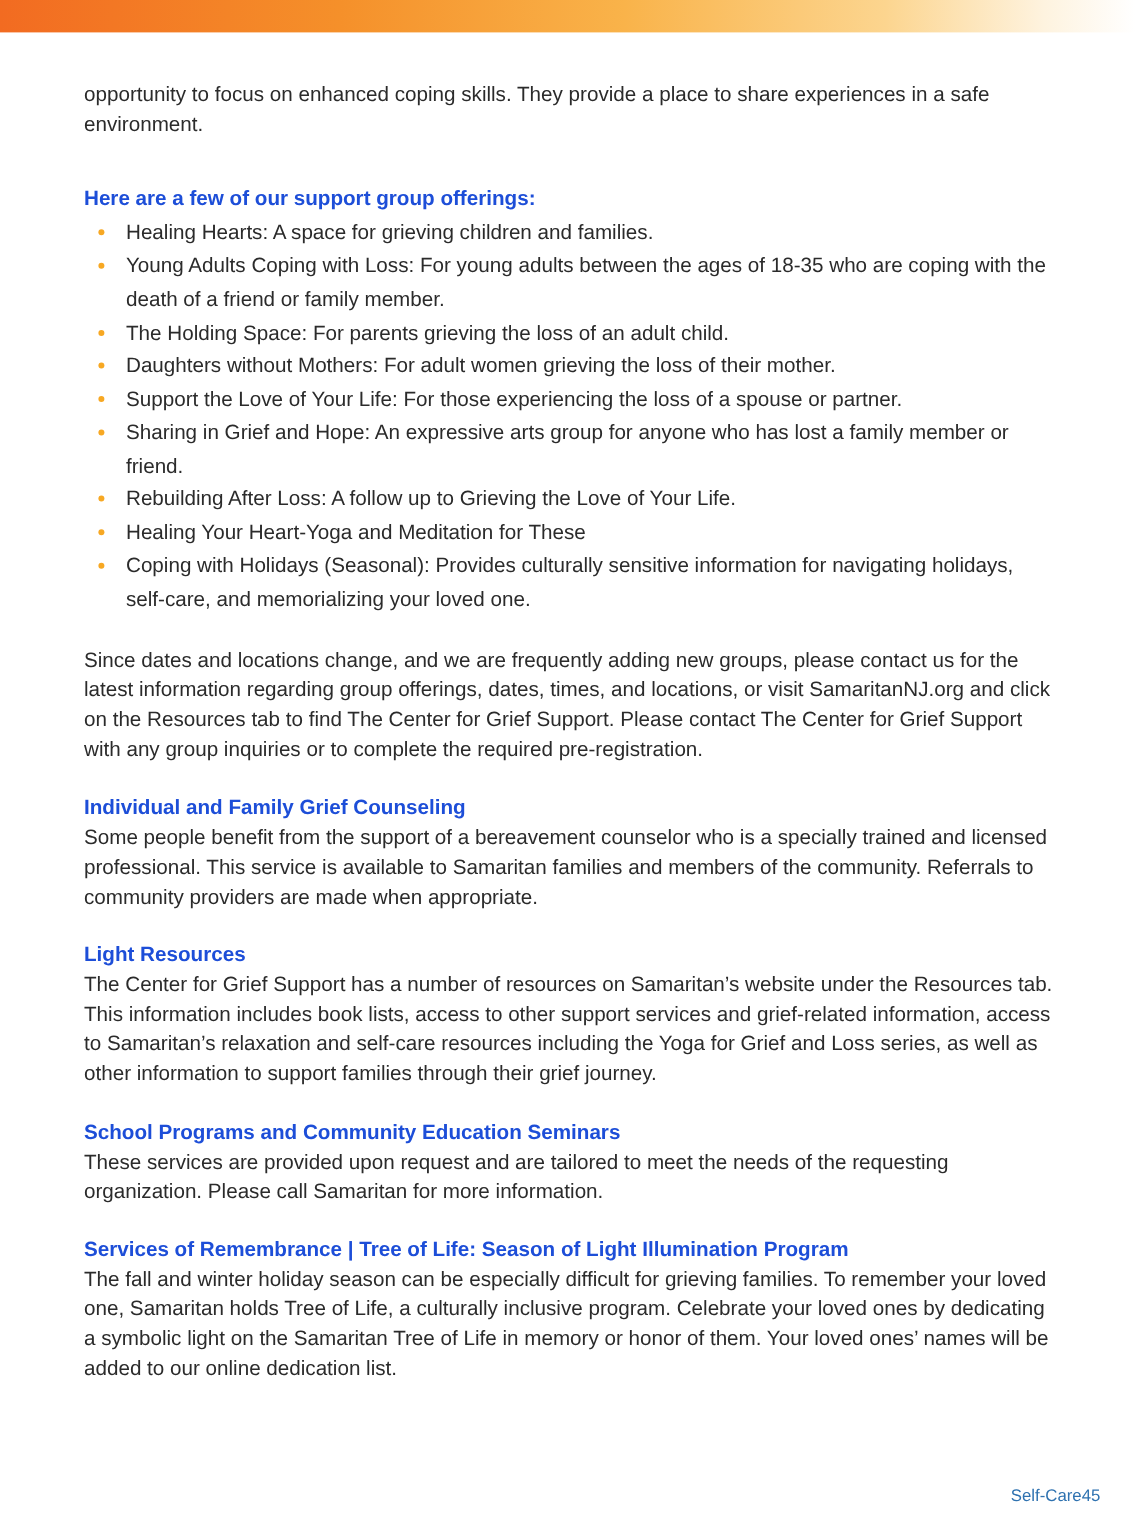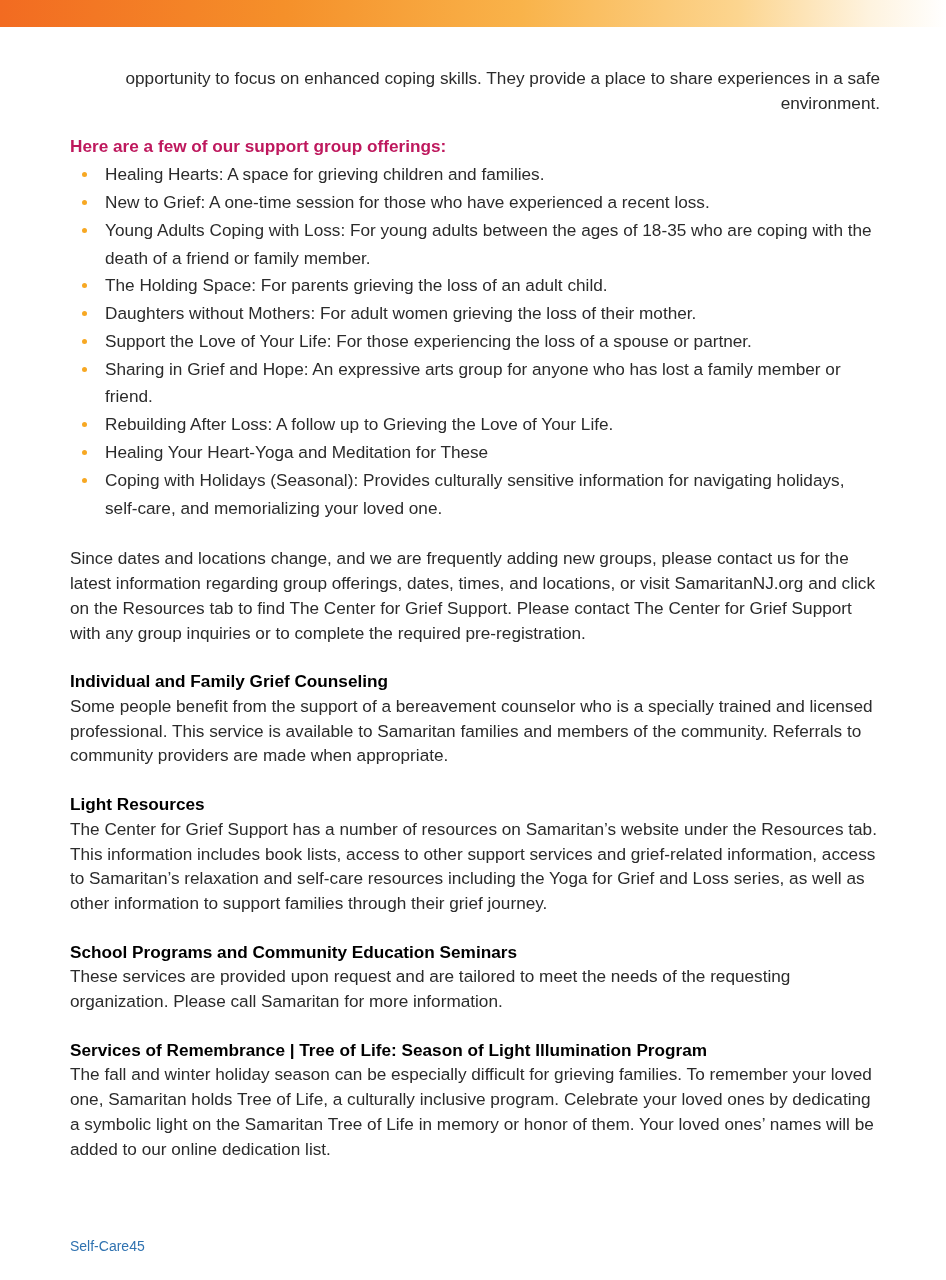--- a/index.html
+++ b/index.html
@@ -11,47 +11,46 @@
     }
     .top-bar {
       position: absolute; left: 0; top: 0; width: 946px; height: 27px;
       background: linear-gradient(to right, #f26b21 0%, #f5902a 30%, #f9b34a 55%, #fcd58f 78%, #fef3df 92%, #ffffff 100%);
     }
     .content {
       position: absolute; left: 70px; top: 66px; width: 810px;
       font-size: 17.2px; line-height: 24.7px;
     }
     p { margin: 0; }
-    .intro { margin-bottom: 19px; text-align: right; }
-    .lead { font-weight: bold; color: #be185d; }
+    .intro { margin-bottom: 38px; }
+    .lead { font-weight: bold; color: #1d4ed8; }
     ul.offerings { list-style: none; margin: 2px 0 24px 0; padding: 0; }
     ul.offerings li { position: relative; padding-left: 35px; line-height: 27.8px; }
     ul.offerings li .bullet {
       position: absolute; left: 12px; top: 11px; width: 5px; height: 5px;
       border-radius: 50%; background: #f7a823;
     }
     .section { margin-top: 24px; }
-    .section h3 { margin: 0; font-size: 17.2px; font-weight: bold; color: #000000; line-height: 24.7px; }
+    .section h3 { margin: 0; font-size: 17.2px; font-weight: bold; color: #1d4ed8; line-height: 24.7px; }
     .footer {
       position: absolute; left: 70px; right: 29px; top: 1238px;
-      font-size: 14px; color: #2f72b0; display: flex; justify-content: flex-start;
+      font-size: 14px; color: #2f72b0; display: flex; justify-content: flex-end;
     }
   </style>
 </head>
 <body>
 
 <div class="top-bar"></div>
 
 <div class="content">
   <p class="intro">opportunity to focus on enhanced coping skills. They provide a place to share experiences in a safe environment.</p>
 
   <p class="lead">Here are a few of our support group offerings:</p>
   <ul class="offerings">
     <li><span class="bullet"></span><span>Healing Hearts: A space for grieving children and families.</span></li>
-    <li><span class="bullet"></span><span>New to Grief: A one-time session for those who have experienced a recent loss.</span></li>
     <li><span class="bullet"></span><span>Young Adults Coping with Loss: For young adults between the ages of 18-35 who are coping with the death of a friend or family member.</span></li>
     <li><span class="bullet"></span><span>The Holding Space: For parents grieving the loss of an adult child.</span></li>
     <li><span class="bullet"></span><span>Daughters without Mothers: For adult women grieving the loss of their mother.</span></li>
     <li><span class="bullet"></span><span>Support the Love of Your Life: For those experiencing the loss of a spouse or partner.</span></li>
     <li><span class="bullet"></span><span>Sharing in Grief and Hope: An expressive arts group for anyone who has lost a family member or friend.</span></li>
     <li><span class="bullet"></span><span>Rebuilding After Loss: A follow up to Grieving the Love of Your Life.</span></li>
     <li><span class="bullet"></span><span>Healing Your Heart-Yoga and Meditation for These</span></li>
     <li><span class="bullet"></span><span>Coping with Holidays (Seasonal): Provides culturally sensitive information for navigating holidays, self-care, and memorializing your loved one.</span></li>
   </ul>
 

